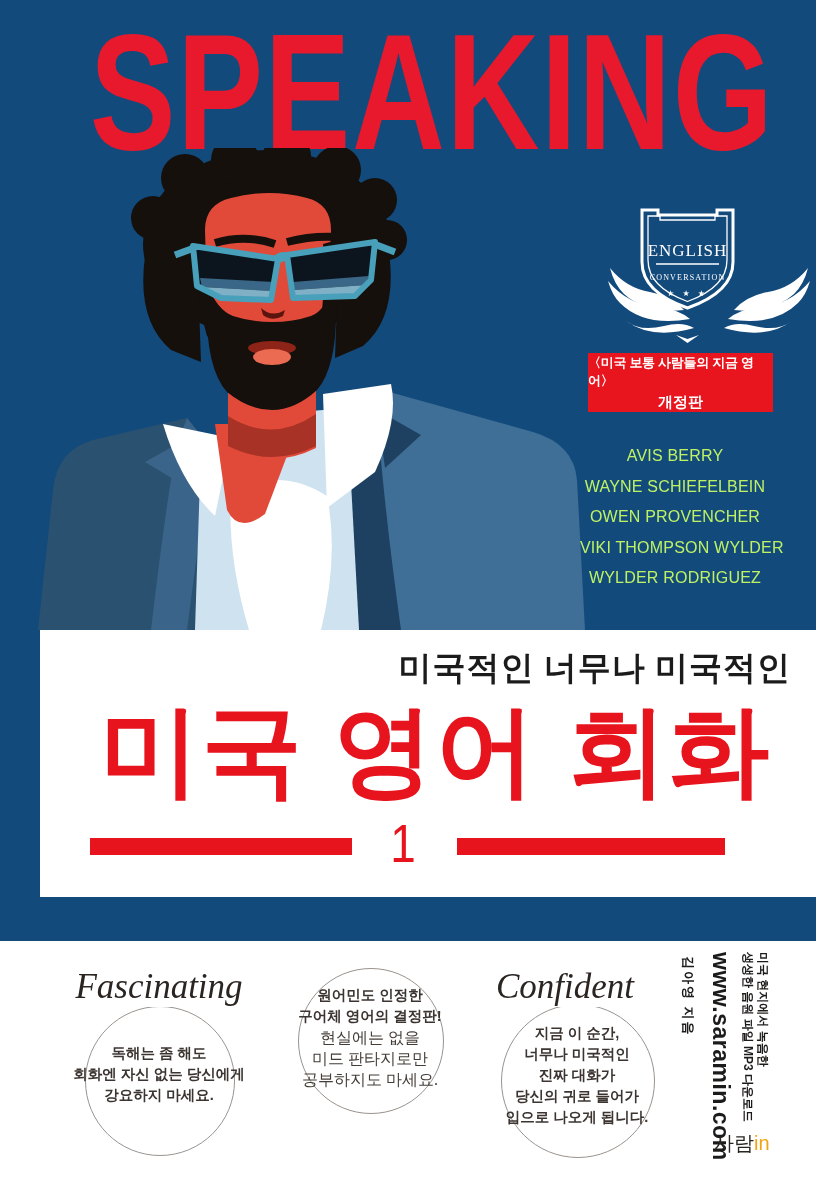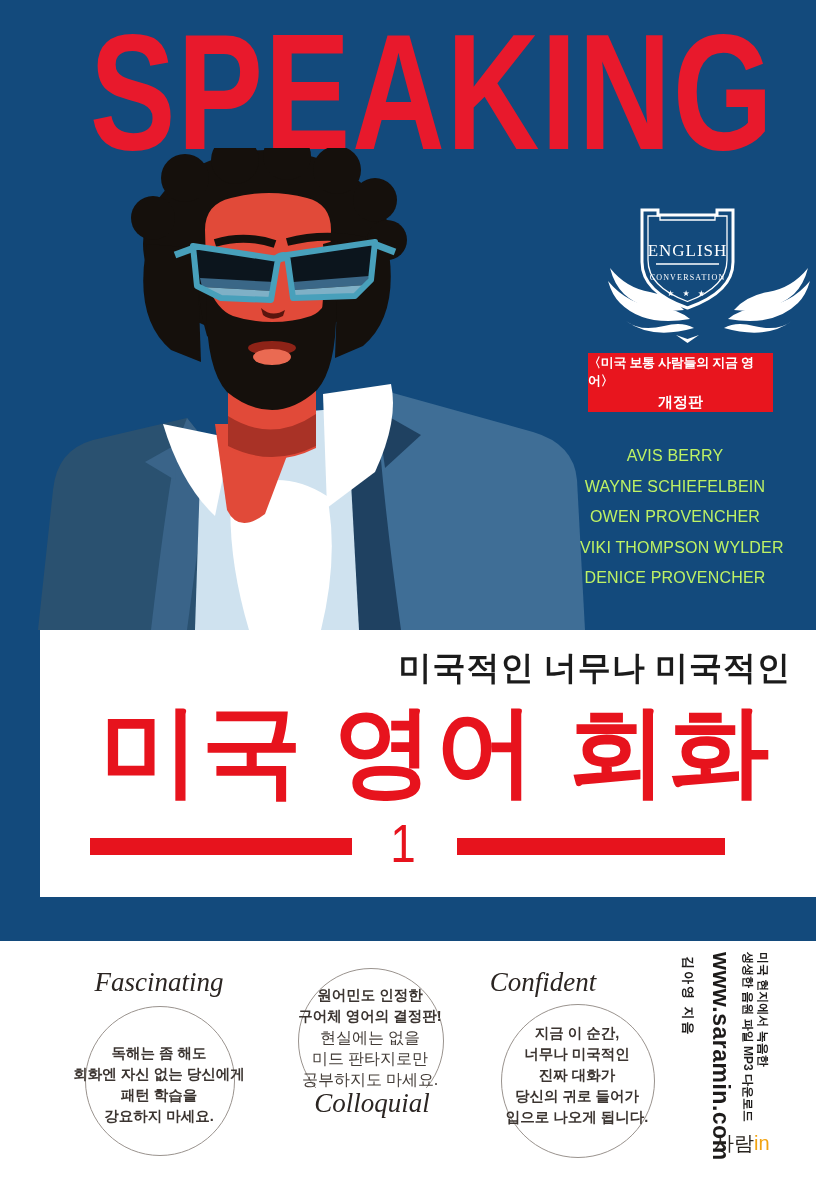--- a/index.html
+++ b/index.html
@@ -29,21 +29,21 @@
     color:#e7131d;letter-spacing:2px;white-space:nowrap;}
   .volume-row{position:absolute;left:0;top:190px;width:735px;height:52px;
     display:flex;align-items:center;justify-content:center;}
   .vbar{height:17px;background:#e7131d;}
   .vbar.left{width:262px;margin-right:36px;}
   .vbar.right{width:268px;margin-left:38px;}
   .vnum{font-size:54px;line-height:1;font-weight:400;color:#e7131d;transform:scaleX(0.85);margin-top:-6px;}
   
   .bottom{position:absolute;left:0;top:941px;width:816px;height:259px;background:#fff;color:#3b3430;}
   .feat-label{position:absolute;transform:translateX(-50%);font-family:"Liberation Serif",serif;
-    font-style:italic;font-size:27px;color:#2b2522;background:#fff;padding:0 8px;white-space:nowrap;z-index:3;}
+    font-style:italic;font-size:35px;color:#2b2522;background:#fff;padding:0 8px;white-space:nowrap;z-index:3;}
   .circle{position:absolute;border:1px solid #9a938e;border-radius:50%;z-index:1;}
   .feat-text{position:absolute;width:220px;text-align:center;z-index:2;
     font-size:14.5px;font-weight:700;line-height:21px;color:#3b3430;white-space:nowrap;}
   .feat-text .serif{font-family:"Liberation Serif",serif;font-weight:400;font-size:16px;color:#433c37;}
   
   .spine{position:absolute;top:11px;right:46px;height:200px;
     writing-mode:vertical-rl;text-orientation:sideways;color:#1d1b1a;}
   .spine .note{font-size:12px;font-weight:700;line-height:15px;margin:0;}
   .spine .site{font-size:23px;font-weight:700;letter-spacing:0.5px;line-height:30px;margin:0 4px 0 0;}
   .author-credit{position:absolute;left:679px;top:15px;writing-mode:vertical-rl;
@@ -143,55 +143,53 @@
   <div class="edition">
     <div class="l1">〈미국 보통 사람들의 지금 영어〉</div>
     <div class="l2">개정판</div>
   </div>
 
   <div class="authors">
     <div>AVIS BERRY</div>
     <div>WAYNE SCHIEFELBEIN</div>
     <div>OWEN PROVENCHER</div>
     <div>VIKI THOMPSON WYLDER</div>
-    <div>DENICE PROVENCHER</div>
+    <div>WYLDER RODRIGUEZ</div>
   </div>
 
   <div class="title-box">
     <div class="subtitle">미국적인 너무나 미국적인</div>
     <div class="main-title">미국 영어 회화</div>
     <div class="volume-row">
       <div class="vbar left"></div>
       <div class="vnum">1</div>
       <div class="vbar right"></div>
     </div>
   </div>
 
   <div class="bottom">
 
     <div class="feat-label" style="left:159px;top:26px;">Fascinating</div>
     <div class="circle" style="left:85px;top:65px;width:148px;height:148px;"></div>
     <div class="feat-text" style="left:49px;top:79px;margin-top:23px;">
       <div>독해는 좀 해도</div>
       <div>회화엔 자신 없는 당신에게</div>
-      <div>패턴 학습을</div>
       <div>강요하지 마세요.</div>
     </div>
 
     <div class="circle" style="left:298px;top:27px;width:144px;height:144px;"></div>
     <div class="feat-text" style="left:260px;top:44px;">
       <div>원어민도 인정한</div>
       <div>구어체 영어의 결정판!</div>
       <div class="serif">현실에는 없을</div>
       <div class="serif">미드 판타지로만</div>
       <div class="serif">공부하지도 마세요.</div>
     </div>
-    <div class="feat-label" style="left:372px;top:147px;">Colloquial</div>
-
-    <div class="feat-label" style="left:543px;top:26px;">Confident</div>
+
+    <div class="feat-label" style="left:565px;top:26px;">Confident</div>
     <div class="circle" style="left:501px;top:63px;width:152px;height:152px;"></div>
     <div class="feat-text" style="left:467px;top:82px;">
       <div>지금 이 순간,</div>
       <div>너무나 미국적인</div>
       <div>진짜 대화가</div>
       <div>당신의 귀로 들어가</div>
       <div>입으로 나오게 됩니다.</div>
     </div>
 
     <div class="author-credit">김아영 지음</div>

